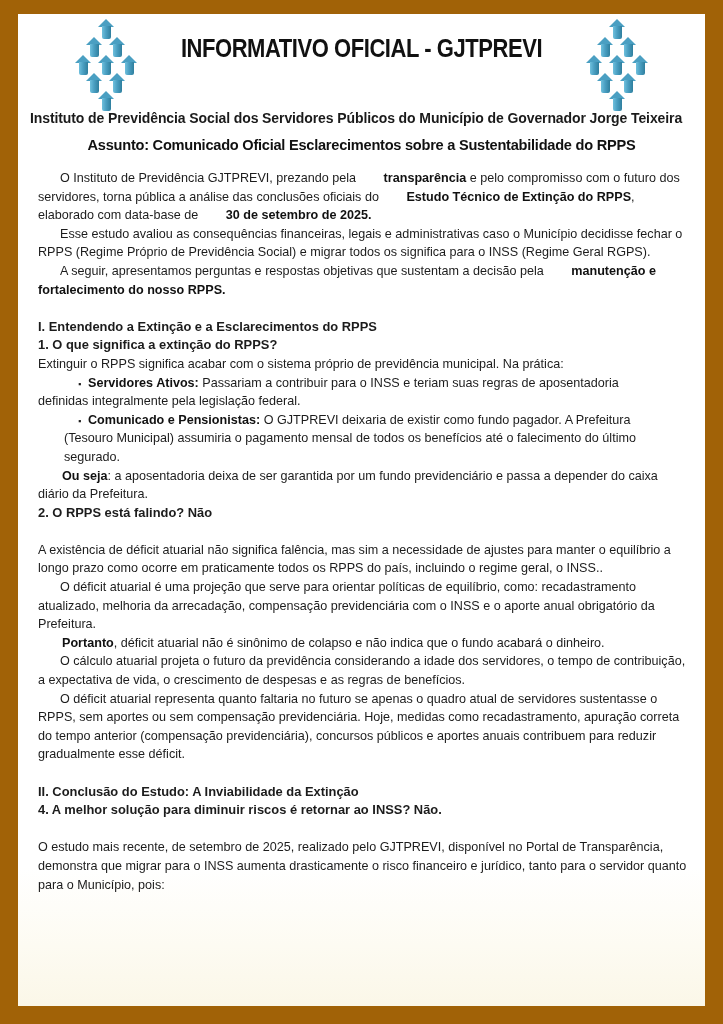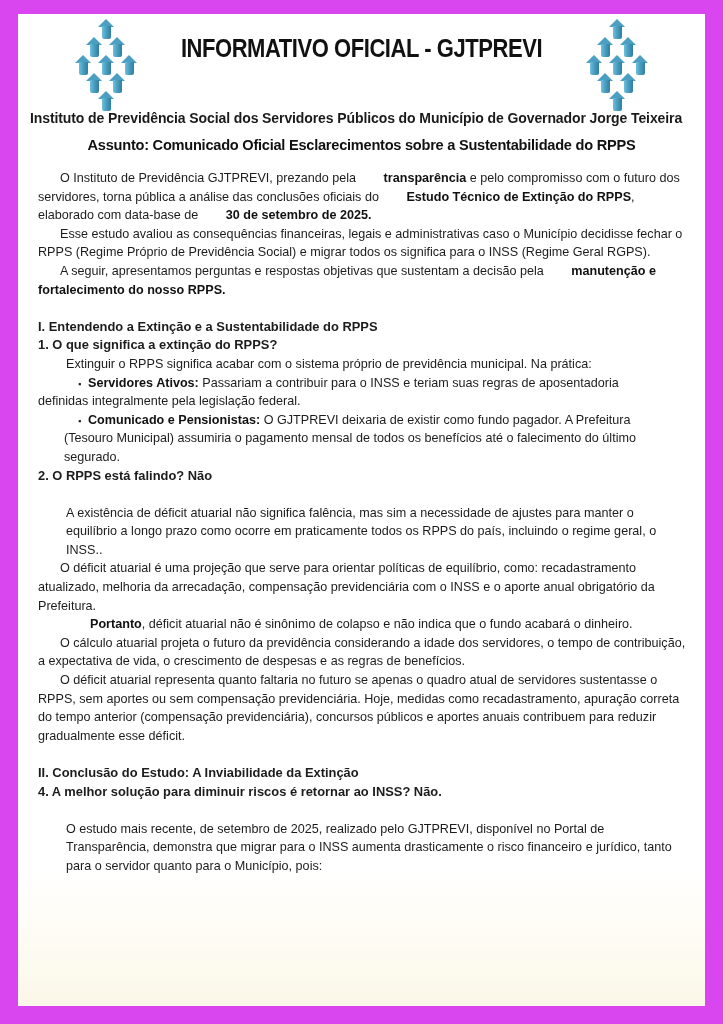--- a/index.html
+++ b/index.html
@@ -13,21 +13,21 @@
     font-family: "Liberation Sans", sans-serif;
     overflow: hidden;
   }
 
   
   #page {
     position: relative;
     width: 723px;
     height: 1024px;
     box-sizing: border-box;
-    background: #d946ef;
+    background: #a16207;
     padding: 14px 18px 18px 18px;
   }
   #sheet {
     position: relative;
     width: 100%;
     height: 100%;
     box-sizing: border-box;
     background: #ffffff;
     background-image: linear-gradient(to bottom,
         #ffffff 0%, #ffffff 86%, #fdfbf2 94%, #fbf7e8 100%);
@@ -116,21 +116,21 @@
     padding: 0 6px 0 8px;
     font-size: 12.6px;
     line-height: 18.6px;
     color: #1c1c1c;
     text-align: left;
   }
   .para {
     margin: 0;
     text-indent: 22px;
   }
-  .para.noindent { text-indent: 0; margin-left: 28px; }
+  .para.noindent { text-indent: 0; }
   .heading {
     margin: 0;
     font-weight: bold;
     font-size: 12.9px;
   }
   .blank { height: 18.6px; }
 
   ul.bullets {
     margin: 0;
     padding: 0;
@@ -219,35 +219,36 @@
     <div class="body">
 
       <p class="para"><span>O Instituto de Previdência GJTPREVI, prezando pela </span><b>transparência</b><span> e pelo compromisso com o futuro dos servidores, torna pública a análise das conclusões oficiais do </span><b>Estudo Técnico de Extinção do RPPS</b><span>, elaborado com data-base de </span><b>30 de setembro de 2025.</b></p>
 
       <p class="para">Esse estudo avaliou as consequências financeiras, legais e administrativas caso o Município decidisse fechar o RPPS (Regime Próprio de Previdência Social) e migrar todos os significa para o INSS (Regime Geral RGPS).</p>
 
       <p class="para"><span>A seguir, apresentamos perguntas e respostas objetivas que sustentam a decisão pela </span><b>manutenção e fortalecimento do nosso RPPS.</b></p>
 
       <div class="blank"></div>
 
-      <p class="heading">I. Entendendo a Extinção e a Sustentabilidade do RPPS</p>
+      <p class="heading">I. Entendendo a Extinção e a Esclarecimentos do RPPS</p>
       <p class="heading">1. O que significa a extinção do RPPS?</p>
       <p class="para noindent">Extinguir o RPPS significa acabar com o sistema próprio de previdência municipal. Na prática:</p>
 
       <ul class="bullets">
         <li>
           <span class="li-body"><b>Servidores Ativos:</b><span> Passariam a contribuir para o INSS e teriam suas regras de aposentadoria</span></span>
           <span class="cont">definidas integralmente pela legislação federal.</span>
         </li>
         <li>
           <span class="li-body"><b>Comunicado e Pensionistas:</b><span> O GJTPREVI deixaria de existir como fundo pagador. A Prefeitura</span></span>
           <span class="cont" style="padding-left:26px;">(Tesouro Municipal) assumiria o pagamento mensal de todos os benefícios até o falecimento do último segurado.</span>
         </li>
       </ul>
 
+      <p class="para noindent"><b>Ou seja</b><span>: a aposentadoria deixa de ser garantida por um fundo previdenciário e passa a depender do caixa diário da Prefeitura.</span></p>
 
       <p class="heading">2. O RPPS está falindo? Não</p>
 
       <div class="blank"></div>
 
       <p class="para noindent">A existência de déficit atuarial não significa falência, mas sim a necessidade de ajustes para manter o equilíbrio a longo prazo como ocorre em praticamente todos os RPPS do país, incluindo o regime geral, o INSS..</p>
       <p class="para">O déficit atuarial é uma projeção que serve para orientar políticas de equilíbrio, como: recadastramento atualizado, melhoria da arrecadação, compensação previdenciária com o INSS e o aporte anual obrigatório da Prefeitura.</p>
       <p class="para noindent"><b>Portanto</b><span>, déficit atuarial não é sinônimo de colapso e não indica que o fundo acabará o dinheiro.</span></p>
 
       <p class="para">O cálculo atuarial projeta o futuro da previdência considerando a idade dos servidores, o tempo de contribuição, a expectativa de vida, o crescimento de despesas e as regras de benefícios.</p>

